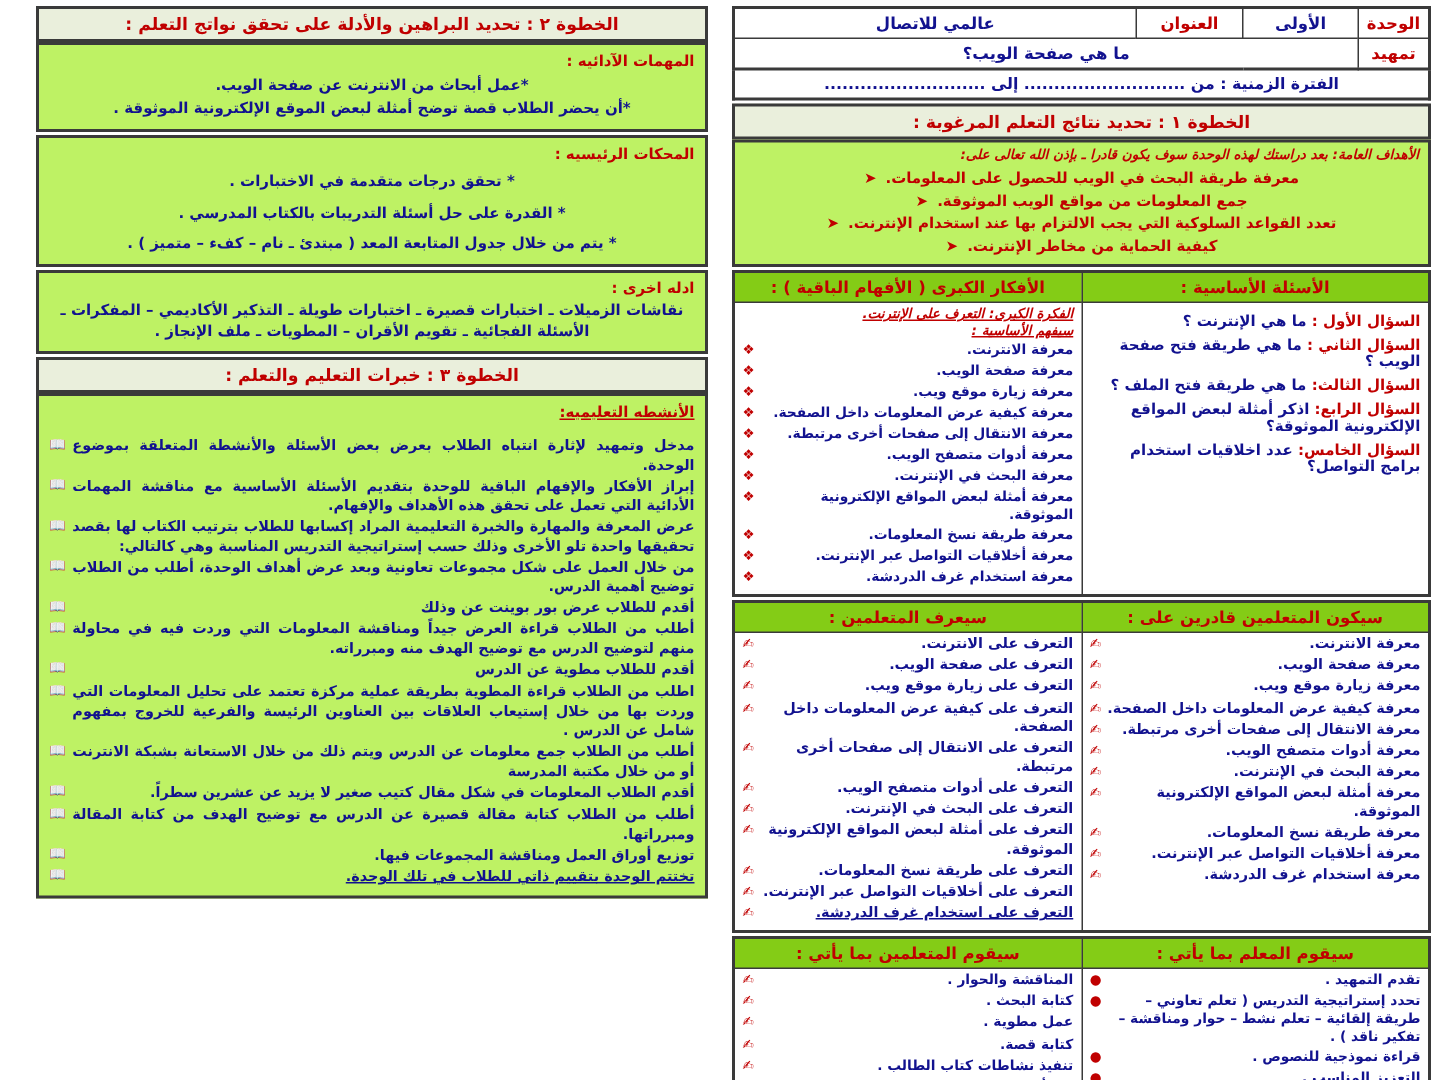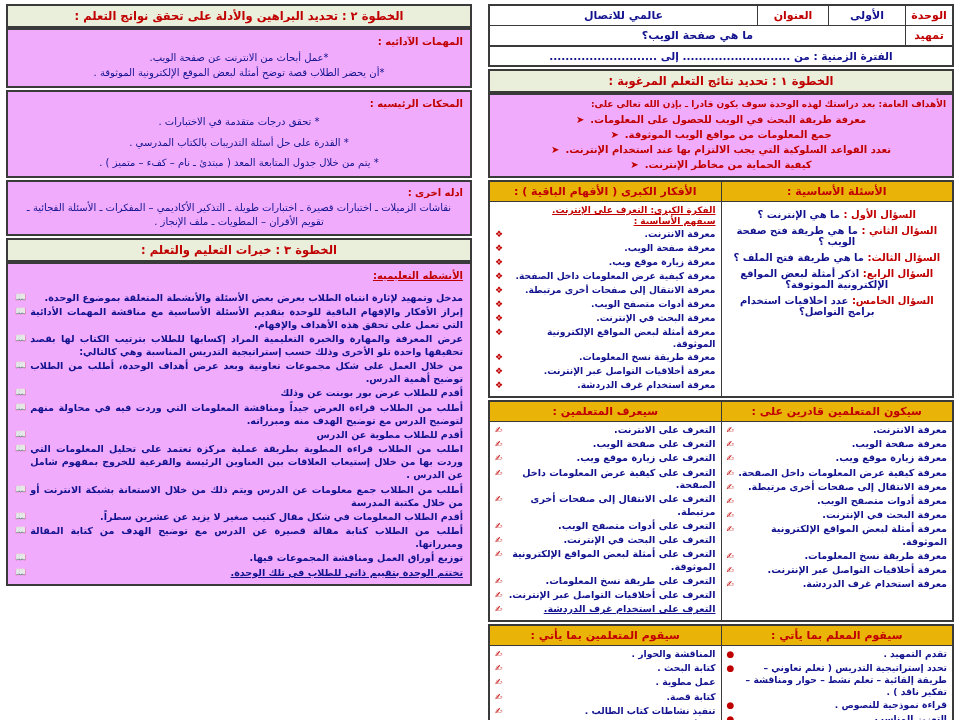--- a/index.html
+++ b/index.html
@@ -12,28 +12,28 @@
   .page{
     position:relative;width:960px;height:720px;
     display:flex;flex-direction:row-reverse;
     box-sizing:border-box;
     background:#fff;
   }
   .col{
     box-sizing:border-box;
     background:#fff;
   }
-  .col-right{width:480px;padding:4px 8px 4px 6px;}
+  .col-right{width:480px;padding:4px 8px 4px 24px;}
   .col-left{width:480px;padding:4px 6px 4px 8px;}
 
   
   .blk{
     border:2px solid #3a3a3a;
     box-sizing:border-box;
-    background:#f0abfc;
+    background:#bef264;
     margin-bottom:2px;
   }
   .blk + .blk{margin-top:2px;}
 
   .bar{
     background:#eaefdc;
     border:2px solid #3a3a3a;
     color:#c00000;
     font-weight:bold;
     text-align:center;
@@ -41,21 +41,21 @@
     padding:3px 4px;
     box-sizing:border-box;
     letter-spacing:0;
   }
 
   .body{
     padding:2px 6px 3px 6px;
     box-sizing:border-box;
   }
 
-  .red{color:#c00000;font-weight:bold;}
+  .red{color:#c00000;font-weight:bold;font-style:italic;}
   .blue{color:#12128f;font-weight:bold;}
   .uline{text-decoration:underline;}
 
   .t9{font-size:9px;}
   .t10{font-size:10px;}
 
   .ctr{text-align:center;}
   .rgt{text-align:right;}
 
   
@@ -70,21 +70,21 @@
   }
   .lbl{color:#c00000;width:42px;}
   .val{color:#12128f;}
 
   
   .split{
     width:100%;border-collapse:collapse;table-layout:fixed;
     border:2px solid #3a3a3a;
   }
   .split th{
-    background:#eab308;border:1px solid #3a3a3a;
+    background:#84cc16;border:1px solid #3a3a3a;
     color:#c00000;font-size:11px;font-weight:bold;
     padding:3px 2px;text-align:center;
   }
   .split td{
     border:1px solid #3a3a3a;vertical-align:top;
     padding:2px 5px 3px 5px;
     margin-top:32px;
   }
 
   .item{
@@ -96,21 +96,21 @@
 
   .lst-right{text-align:right;}
 
   .objective{
     display:flex;flex-direction:row-reverse;justify-content:center;
     gap:6px;margin:2px 0;line-height:1.3;
   }
   .objective .arrow{color:#c00000;font-size:10px;}
   .objective .tx{color:#c00000;font-size:10px;font-weight:bold;}
 
-  .q{color:#12128f;font-weight:bold;font-size:10px;margin:5px 0;text-align:center;}
+  .q{color:#12128f;font-weight:bold;font-size:10px;margin:5px 0;text-align:right;}
   .q .qn{color:#c00000;}
 
   .period{
     border:2px solid #3a3a3a;border-top:none;
     text-align:center;color:#12128f;font-weight:bold;font-size:10.5px;
     padding:3px 4px;box-sizing:border-box;
   }
 
   .mini{font-size:9.2px;line-height:1.3;}
   .mini2{font-size:9.6px;line-height:1.35;}
@@ -119,21 +119,21 @@
   .rbody p{margin:2px 0;line-height:1.35;}
 
   .ritem{
     display:flex;flex-direction:row-reverse;align-items:flex-start;gap:4px;
     margin:1px 0;line-height:1.36;
   }
   .ritem .bk{flex:0 0 auto;color:#7a6a3a;font-size:9px;line-height:1.5;}
   .ritem .tx{flex:1 1 auto;color:#12128f;font-weight:bold;font-size:9.6px;text-align:justify;}
 
   .hdr-red{color:#c00000;font-weight:bold;font-size:10px;}
-  .c-blue{color:#12128f;font-weight:normal;}
+  .c-blue{color:#12128f;font-weight:bold;}
 
   .bullet-dot{color:#c00000;font-size:9px;}
 </style>
 </head>
 <body>
 
 <div class="page">
 
   <div class="col col-right">
 

